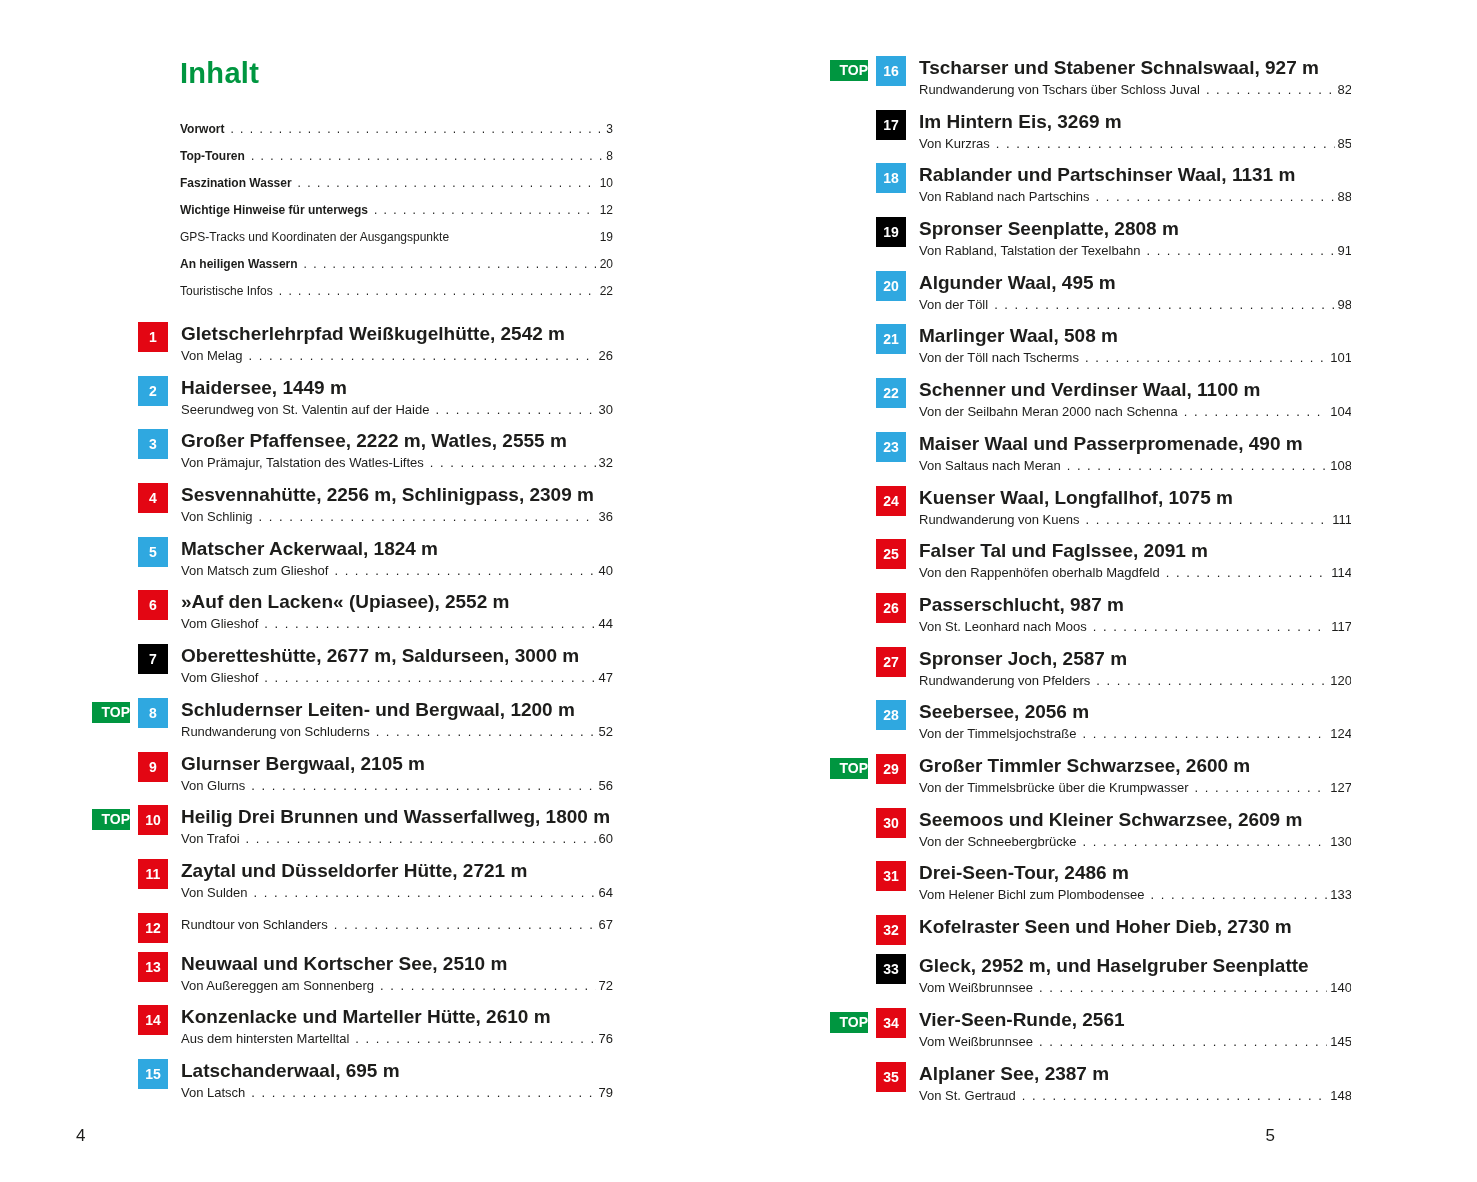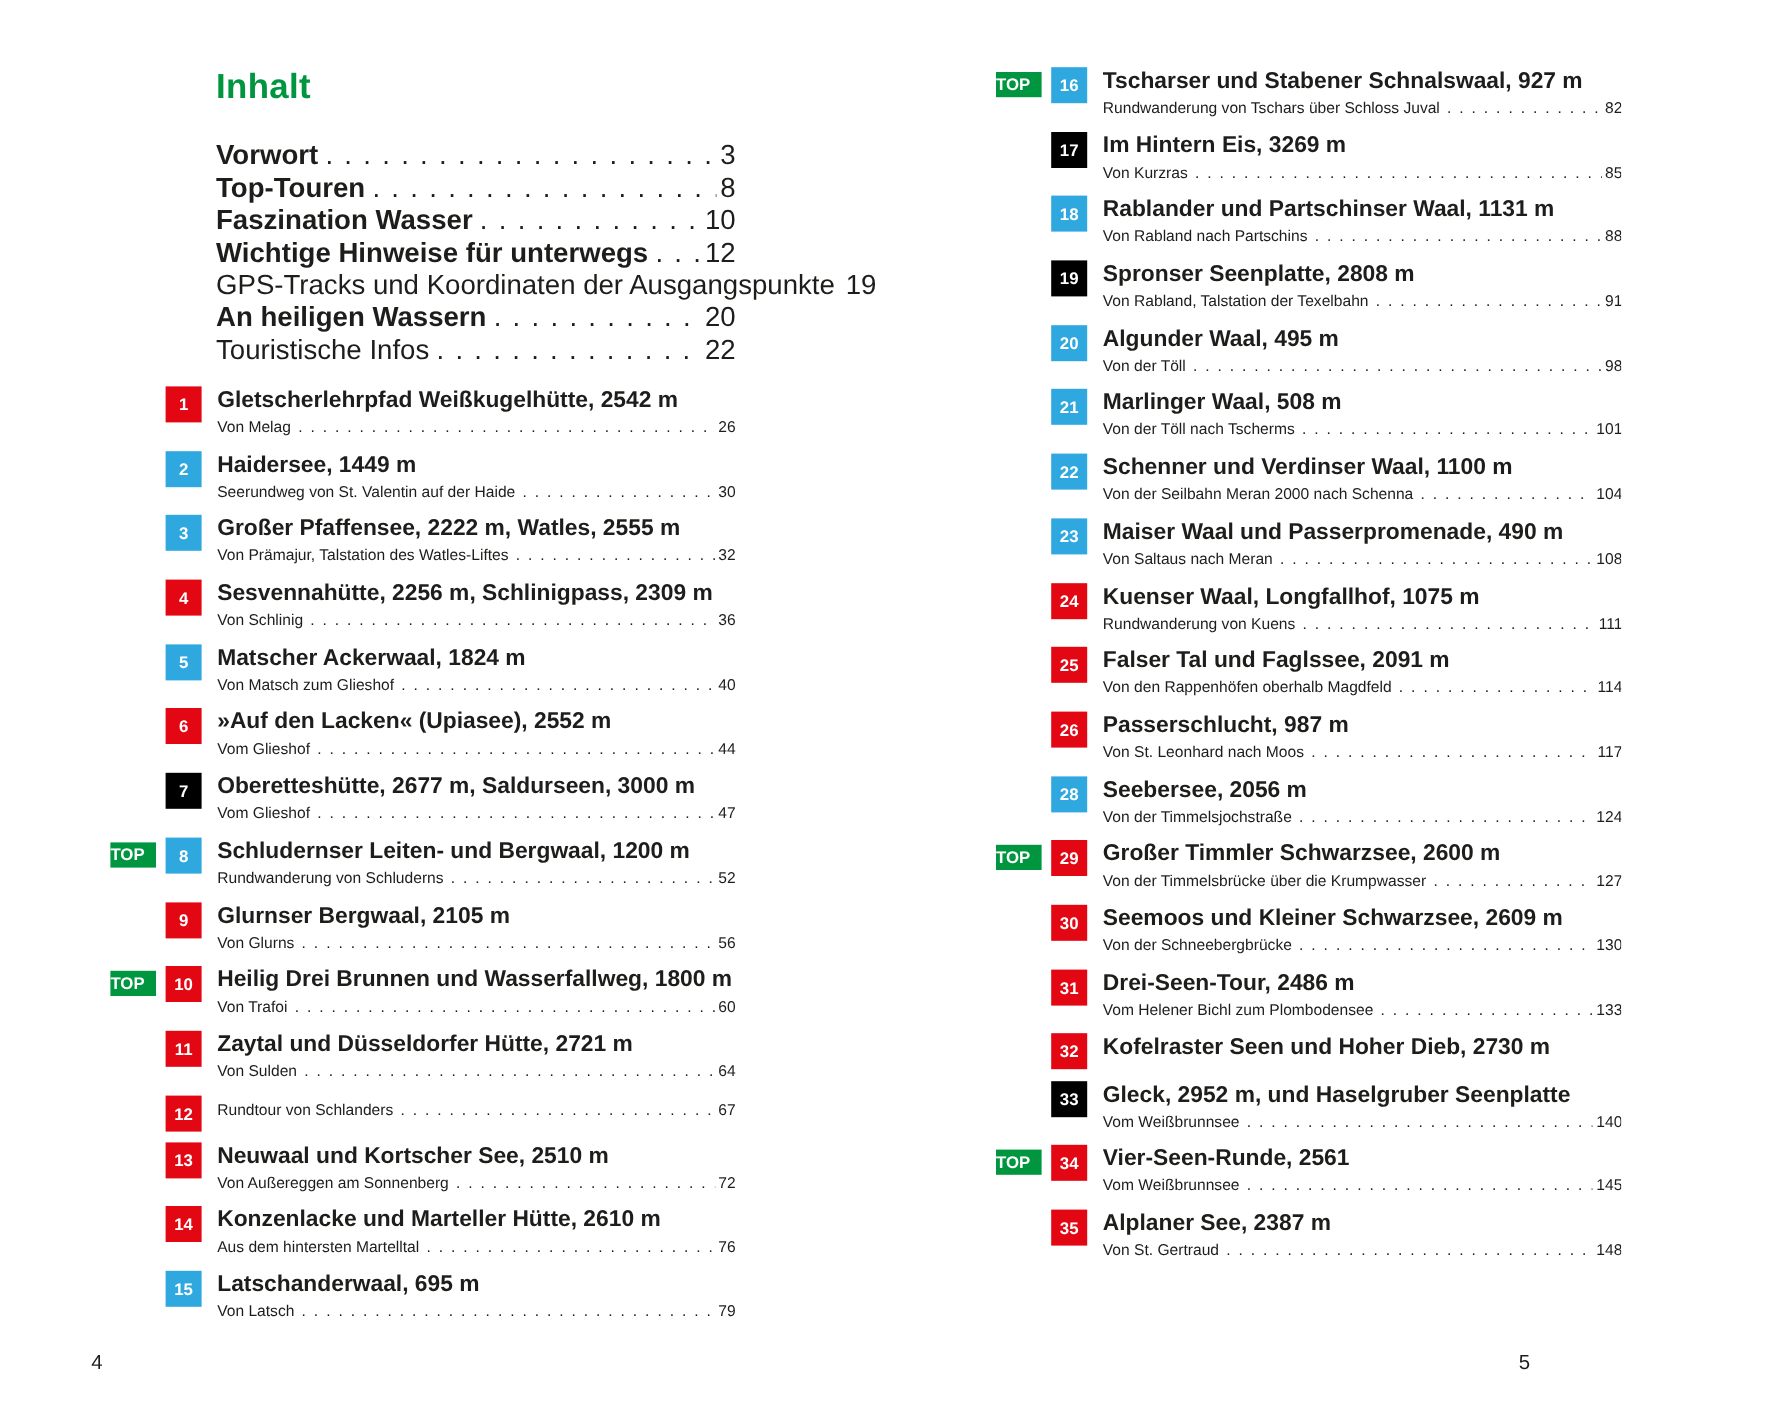--- a/index.html
+++ b/index.html
@@ -19,21 +19,21 @@
     position:absolute; left:180px; top:57px;
     font-size:29px; font-weight:bold;
     color:var(--green);
     letter-spacing:0.3px;
   }
   #front-matter {
     position:absolute; left:180px; top:116px; width:433px;
   }
   .fm-row {
     display:flex; align-items:baseline;
-    font-size:23px; line-height:27px;
+    font-size:12px; line-height:27px;
   }
   .fm-row .fm-label { white-space:nowrap; }
   .fm-row.bold .fm-label { font-weight:bold; }
   .leader {
     flex:1 1 auto; min-width:0;
     overflow:hidden; white-space:nowrap;
     margin:0 3px 0 6px;
   }
   .leader::after {
     content:". . . . . . . . . . . . . . . . . . . . . . . . . . . . . . . . . . . . . . . . . . . . . . . . . . . . . . . . . . . . . . . . . . . . . . . . . . . . . . . .";
@@ -49,21 +49,21 @@
     display:flex; align-items:flex-start;
     margin-bottom:9.2px;
   }
   .top-slot { flex:0 0 46px; width:46px; }
   .top-badge {
     display:inline-block;
     width:38px; height:21px;
     background:var(--green);
     color:#fff; font-weight:bold;
     font-size:14px; line-height:21px;
-    text-align:left;
+    text-align:right;
     margin-top:4px;
   }
   .num-badge {
     flex:0 0 30px; width:30px; height:30px;
     color:#fff; font-weight:bold;
     font-size:14px; line-height:30px;
     text-align:center;
     margin-right:13px;
   }
   .badge-red   { background:var(--red); }
@@ -527,20 +527,34 @@
     <span class="tour-text">
       <span class="tour-title">Passerschlucht, 987 m</span>
       <span class="tour-sub-row">
         <span class="tour-sub">Von St. Leonhard nach Moos</span>
         <span class="leader"></span>
         <span class="pagenum">117</span>
       </span>
     </span>
   </div>
 
+  <div class="tour-row">
+    <span class="top-slot">
+      <span class="top-badge" style="visibility: hidden;">TOP</span>
+    </span>
+    <span class="num-badge badge-red">27</span>
+    <span class="tour-text">
+      <span class="tour-title">Spronser Joch, 2587 m</span>
+      <span class="tour-sub-row">
+        <span class="tour-sub">Rundwanderung von Pfelders</span>
+        <span class="leader"></span>
+        <span class="pagenum">120</span>
+      </span>
+    </span>
+  </div>
 
   <div class="tour-row">
     <span class="top-slot">
       <span class="top-badge" style="visibility: hidden;">TOP</span>
     </span>
     <span class="num-badge badge-blue">28</span>
     <span class="tour-text">
       <span class="tour-title">Seebersee, 2056 m</span>
       <span class="tour-sub-row">
         <span class="tour-sub">Von der Timmelsjochstraße</span>

